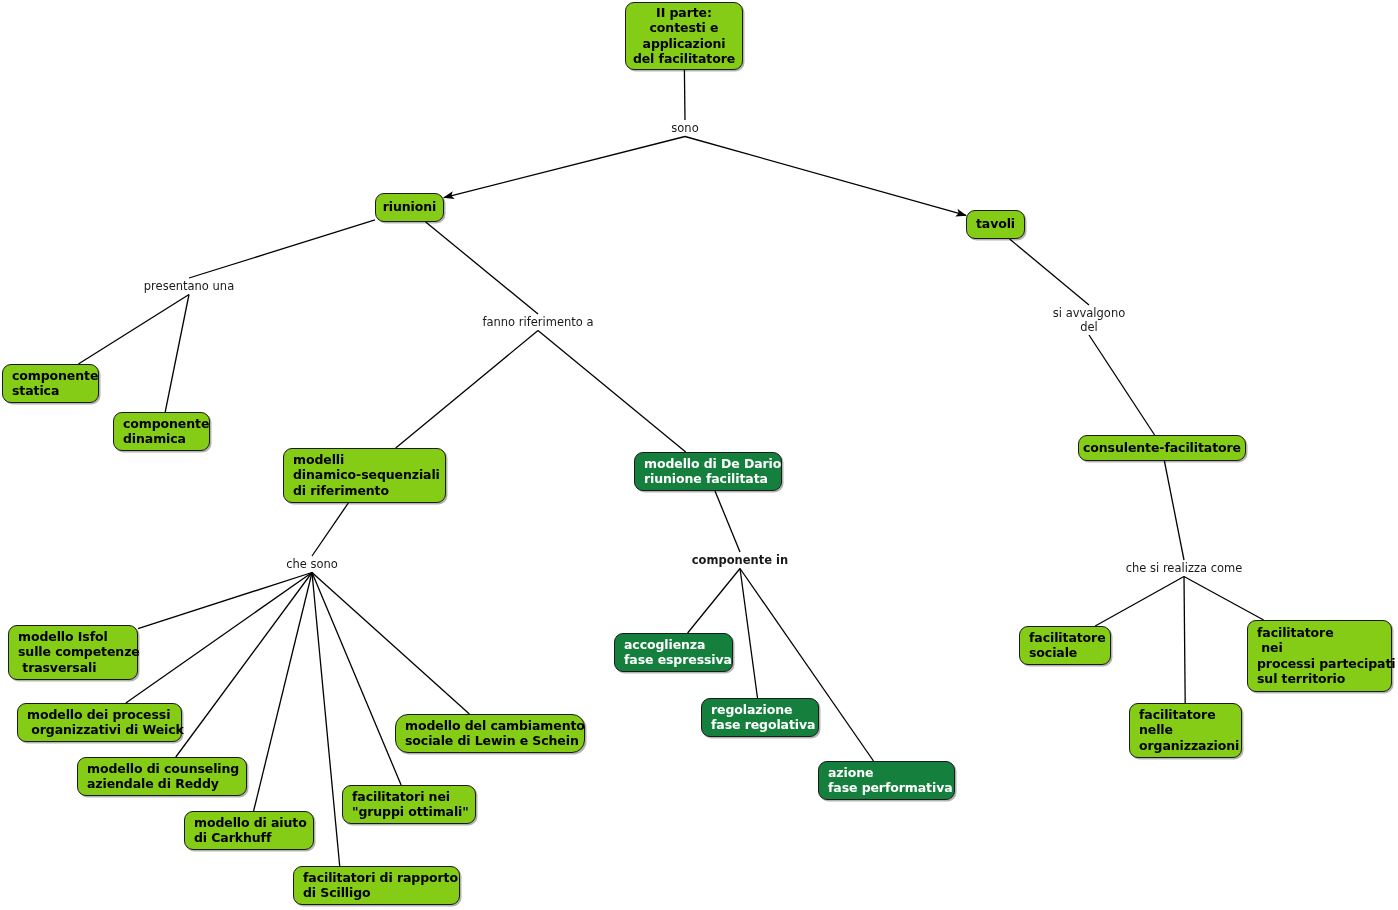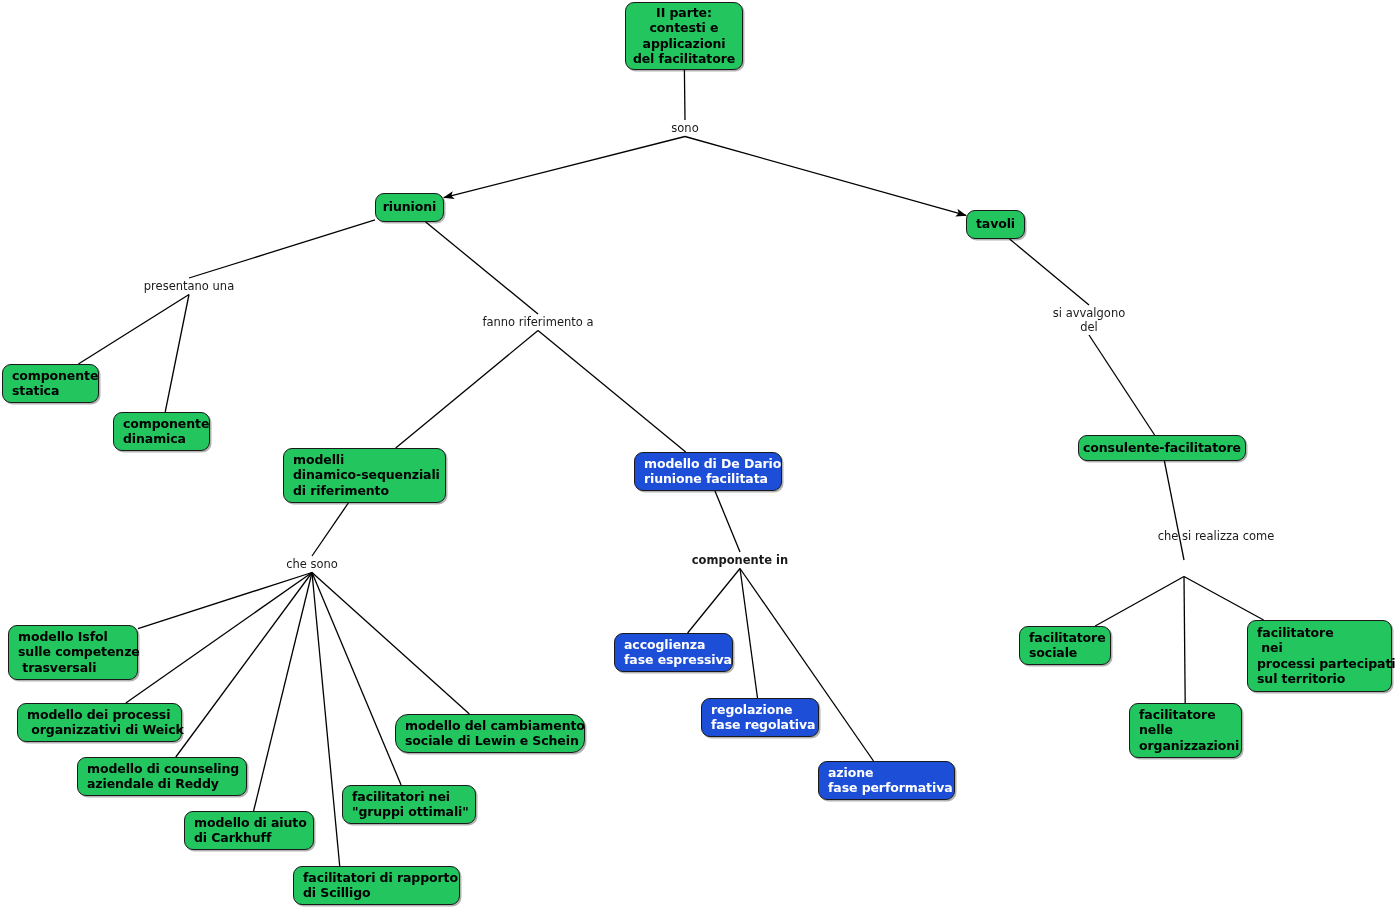--- a/index.html
+++ b/index.html
@@ -34,25 +34,25 @@
     justify-content: center;
     font-weight: bold;
     font-size: 12.5px;
     line-height: 15.5px;
     letter-spacing: -0.1px;
     white-space: pre;
     padding: 4px 9px 5px 9px;
     box-shadow: 1.5px 1.5px 0.5px rgba(0,0,0,0.30);
   }
   .node.green {
-    background: #22c55e;
+    background: #84cc16;
     color: #000000;
   }
   .node.blue {
-    background: #1d4ed8;
+    background: #15803d;
     color: #ffffff;
   }
   .node.center { align-items: center; text-align: center; }
   .link-label {
     position: absolute;
     font-size: 11.5px;
     line-height: 13.5px;
     color: #1a1a1a;
     white-space: pre;
     text-align: center;
@@ -105,21 +105,21 @@
       </g>
   </svg>
   <div id="labels-layer">
       <div class="link-label" style="left: 685px; top: 122px;">sono</div>
       <div class="link-label" style="left: 189px; top: 280px;">presentano una</div>
       <div class="link-label" style="left: 538px; top: 316px;">fanno riferimento a</div>
       <div class="link-label" style="left: 1089px; top: 307px;">si avvalgono
 del</div>
       <div class="link-label" style="left: 312px; top: 558px;">che sono</div>
       <div class="link-label bold" style="left: 740px; top: 554px;">componente in</div>
-      <div class="link-label" style="left: 1184px; top: 530px; margin-left: 32px;">che si realizza come</div>
+      <div class="link-label" style="left: 1184px; top: 562px;">che si realizza come</div>
     </div>
   <div id="nodes-layer">
       <div class="node green center" style="left: 625px; top: 2px; width: 118px; height: 68px;">II parte:
 contesti e
 applicazioni
 del facilitatore</div>
       <div class="node green center" style="left: 375px; top: 193px; width: 69px; height: 29px;">riunioni</div>
       <div class="node green center" style="left: 966px; top: 210px; width: 59px; height: 29px;">tavoli</div>
       <div class="node green" style="left: 2px; top: 364px; width: 97px; height: 39px;">componente
 statica</div>

